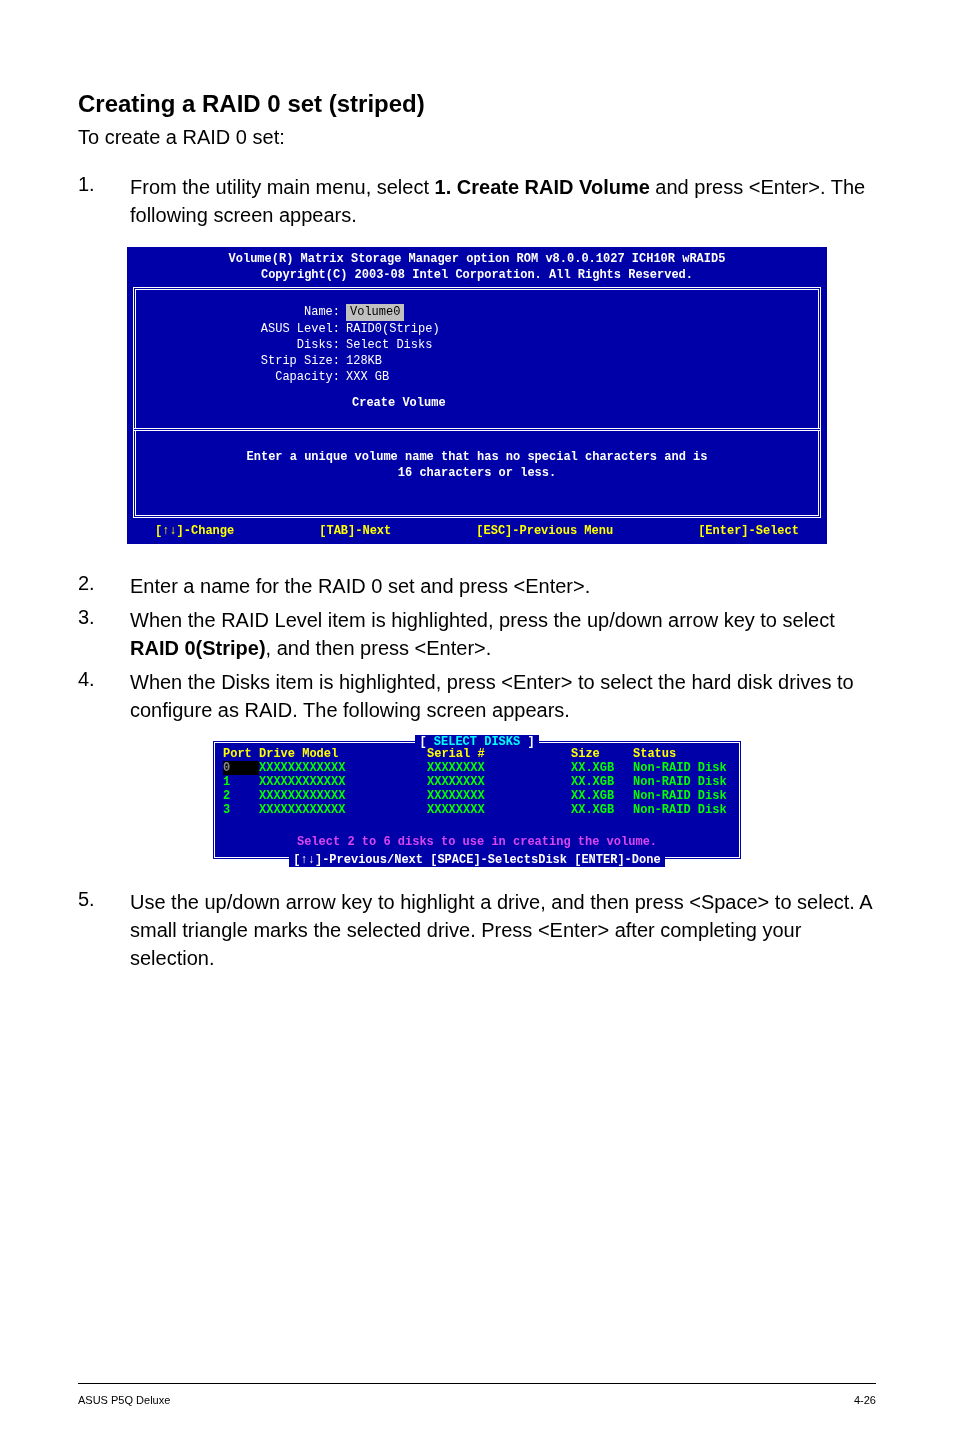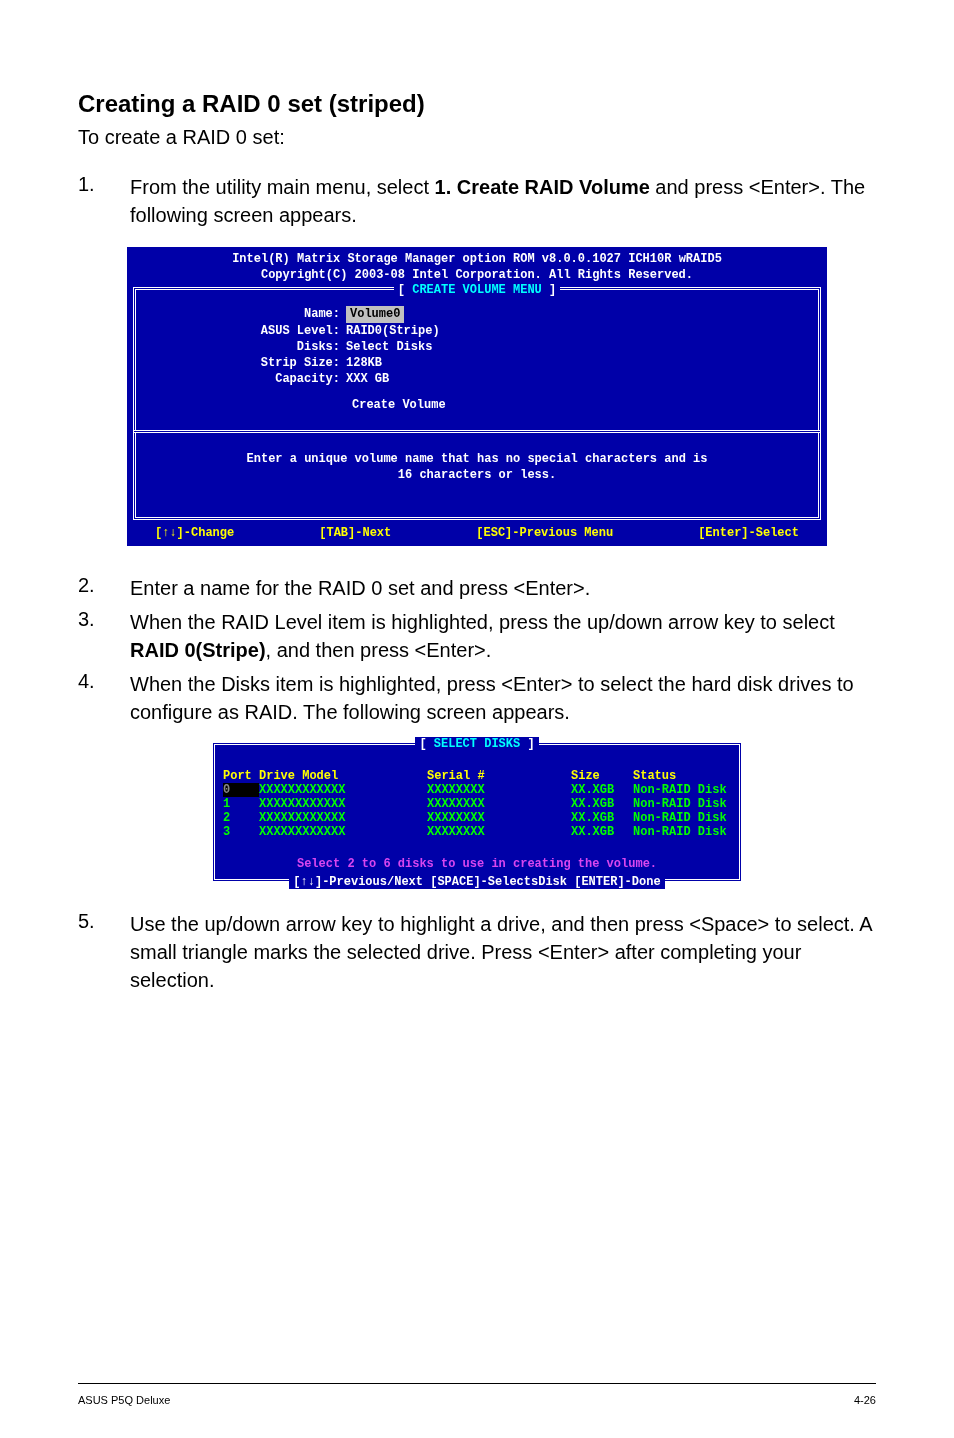--- a/index.html
+++ b/index.html
@@ -67,21 +67,21 @@
     height: 12px;
   }
   .frame-label {
     display: inline-block;
     background: #0000A8;
     padding: 0 4px;
     color: #00ffff;
     font-weight: bold;
   }
   .frame-label .br { color: #ffffff; }
-  .kv-line { display: flex; font-weight: bold; }
+  .kv-line { display: flex; font-weight: normal; }
   .kv-label { width: 200px; text-align: right; padding-right: 6px; }
   .kv-value { }
   .highlight { background: #c0c0c0; color: #000000; padding: 0 4px; }
   .create-vol { text-align: left; padding-left: 206px; font-weight: bold; margin-top: 10px; margin-bottom: 8px;}
   .help-box { border: 3px double #ffffff; margin-top: -3px; padding: 18px 10px 34px 10px; position: relative; text-align: center; font-weight: bold;}
   .help-label-row { text-align:center; margin-top:-27px; margin-bottom: 30px; height:12px;}
   .help-label { display:inline-block; background:#0000A8; color:#00ffff; font-weight:bold; padding:0 4px;}
   .help-label .br { color:#ffffff; }
   .keys-row {
     display: flex;
@@ -98,21 +98,21 @@
   }
   .bios2 {
     border: 3px double #ffffff;
     background: #0000A8;
     font-family: "Courier New", monospace;
     font-size: 12px;
     color: #ffffff;
     position: relative;
     padding: 6px 8px 0 8px;
   }
-  .bios2-title-row { text-align:center; margin-top:-14px; margin-bottom:20px; height:12px;}
+  .bios2-title-row { text-align:center; margin-top:-14px; margin-bottom:0; height:12px;}
   .bios2-title { display:inline-block; background:#0000A8; color:#00ffff; padding:0 4px; font-weight:bold;}
   .bios2-title .br { color:#ffffff; }
   .bios2-hdr { display:flex; color:#ffff00; font-weight:bold; }
   .bios2-row { display:flex; color:#00ff00; font-weight:bold; }
   .bios2-row.sel .c-port { background:#000000; color:#888888; }
   .c-port { width: 36px; }
   .c-model { width: 168px; }
   .c-serial { width: 144px; }
   .c-size { width: 62px; }
   .c-status { flex:1; }
@@ -142,24 +142,23 @@
 
   <div class="step-row">
     <div class="step-num">1.</div>
     <div class="step-body">
       <span>From the utility main menu, select </span><span class="bold">1. Create RAID Volume</span><span> and press &lt;Enter&gt;. The following screen appears.</span>
     </div>
   </div>
 
   <div class="bios1">
     <div class="bios1-inner">
-      <div class="bios1-title1">Intel(R) Matrix Storage Manager option ROM v8.0.0.1027 ICH10R wRAID5</div>
+      <div class="bios1-title1">Volume(R) Matrix Storage Manager option ROM v8.0.0.1027 ICH10R wRAID5</div>
       <div class="bios1-title2">Copyright(C) 2003-08 Intel Corporation. All Rights Reserved.</div>
       <div class="frame">
-        <div class="frame-label-row"><span class="frame-label"><span class="br">[ </span><span>CREATE VOLUME MENU</span><span class="br"> ]</span></span></div>
         <div style="height:6px"></div>
         <div class="kv-line">
           <span class="kv-label">Name:</span>
           <span class="kv-value highlight">Volume0</span>
         </div>
         <div class="kv-line">
           <span class="kv-label">ASUS Level:</span>
           <span class="kv-value">RAID0(Stripe)</span>
         </div>
         <div class="kv-line">

